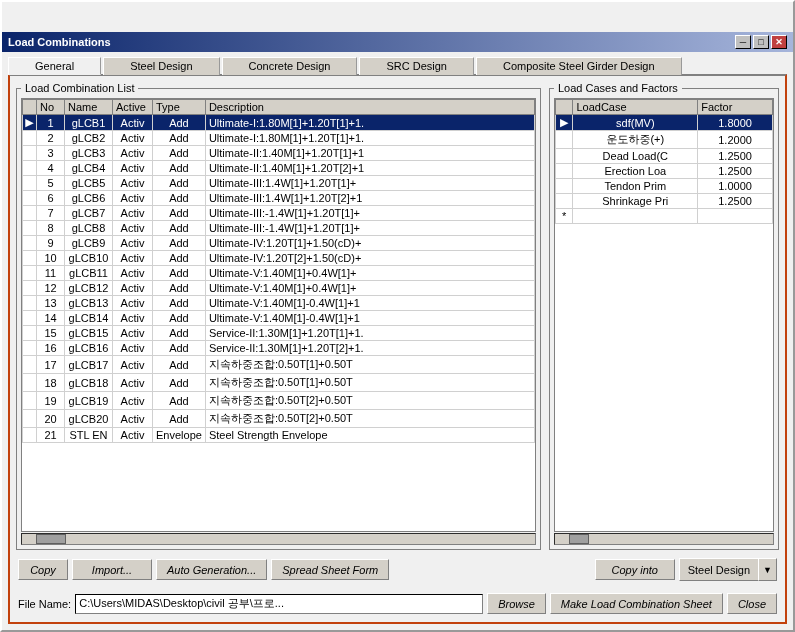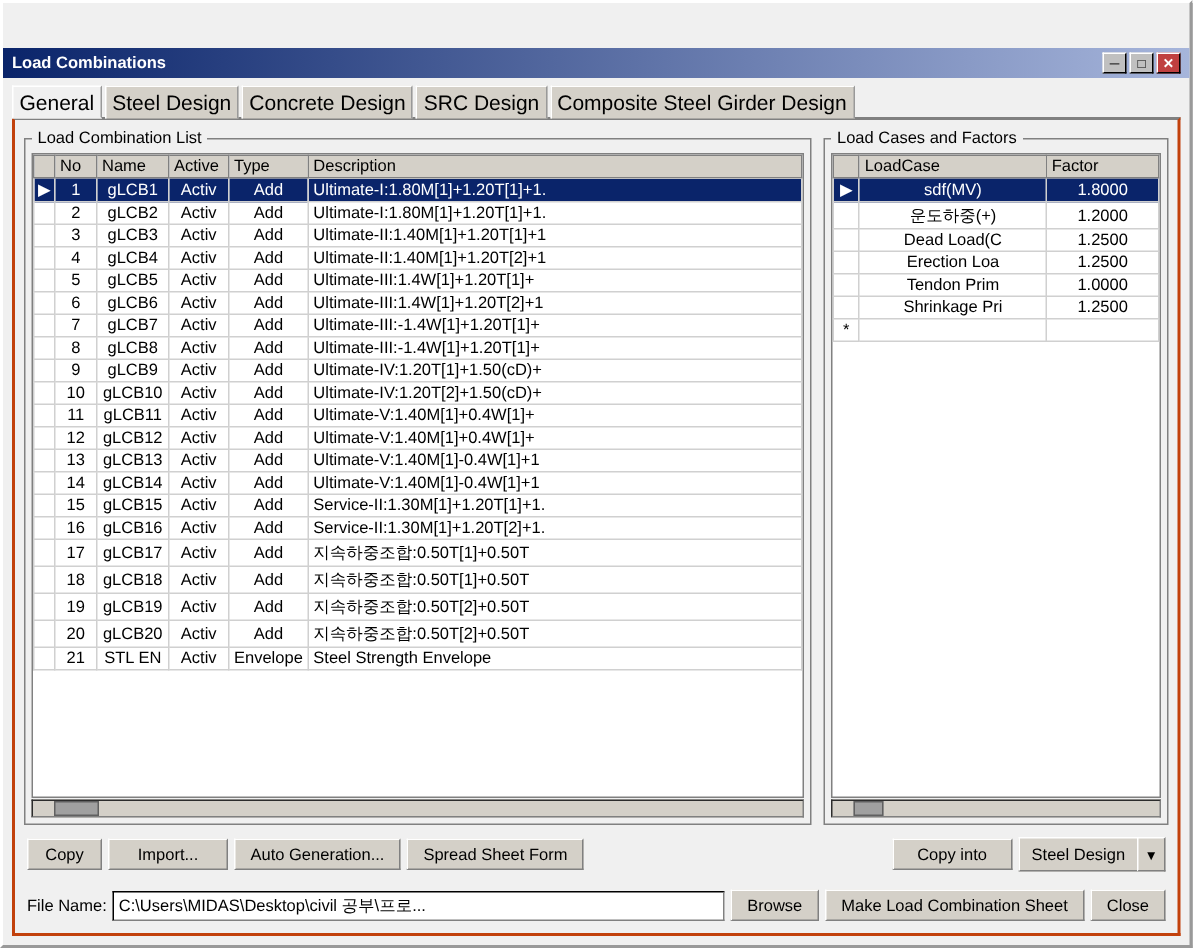--- a/index.html
+++ b/index.html
@@ -48,26 +48,26 @@
       font-size: 9px;
       cursor: pointer;
       color: #000;
     }
     .tabs-container {
       padding: 4px 6px 0 6px;
       display: flex;
       gap: 2px;
     }
     .tab {
-      padding: 2px 4px;
+      padding: 2px 26px;
       background: #d4d0c8;
       border: 1px solid #999;
       border-bottom: none;
       cursor: pointer;
-      font-size: 14px;
+      font-size: 11px;
       border-top: 1px solid #fff;
       border-left: 1px solid #fff;
       position: relative;
       top: 1px;
     }
     .tab.active {
       background: #f0f0f0;
       border-bottom: 1px solid #f0f0f0;
       z-index: 1;
       font-weight: normal;
@@ -127,20 +127,21 @@
     .btn {
       padding: 2px 10px;
       background: #d4d0c8;
       border: 1px solid #808080;
       border-top-color: #fff;
       border-left-color: #fff;
       cursor: pointer;
       font-size: 11px;
       min-width: 50px;
       height: 21px;
+      font-style: italic;
     }
     .btn-wider {
       min-width: 80px;
     }
     .bottom-row {
       display: flex;
       align-items: center;
       gap: 4px;
       padding: 4px 2px 2px 2px;
     }

